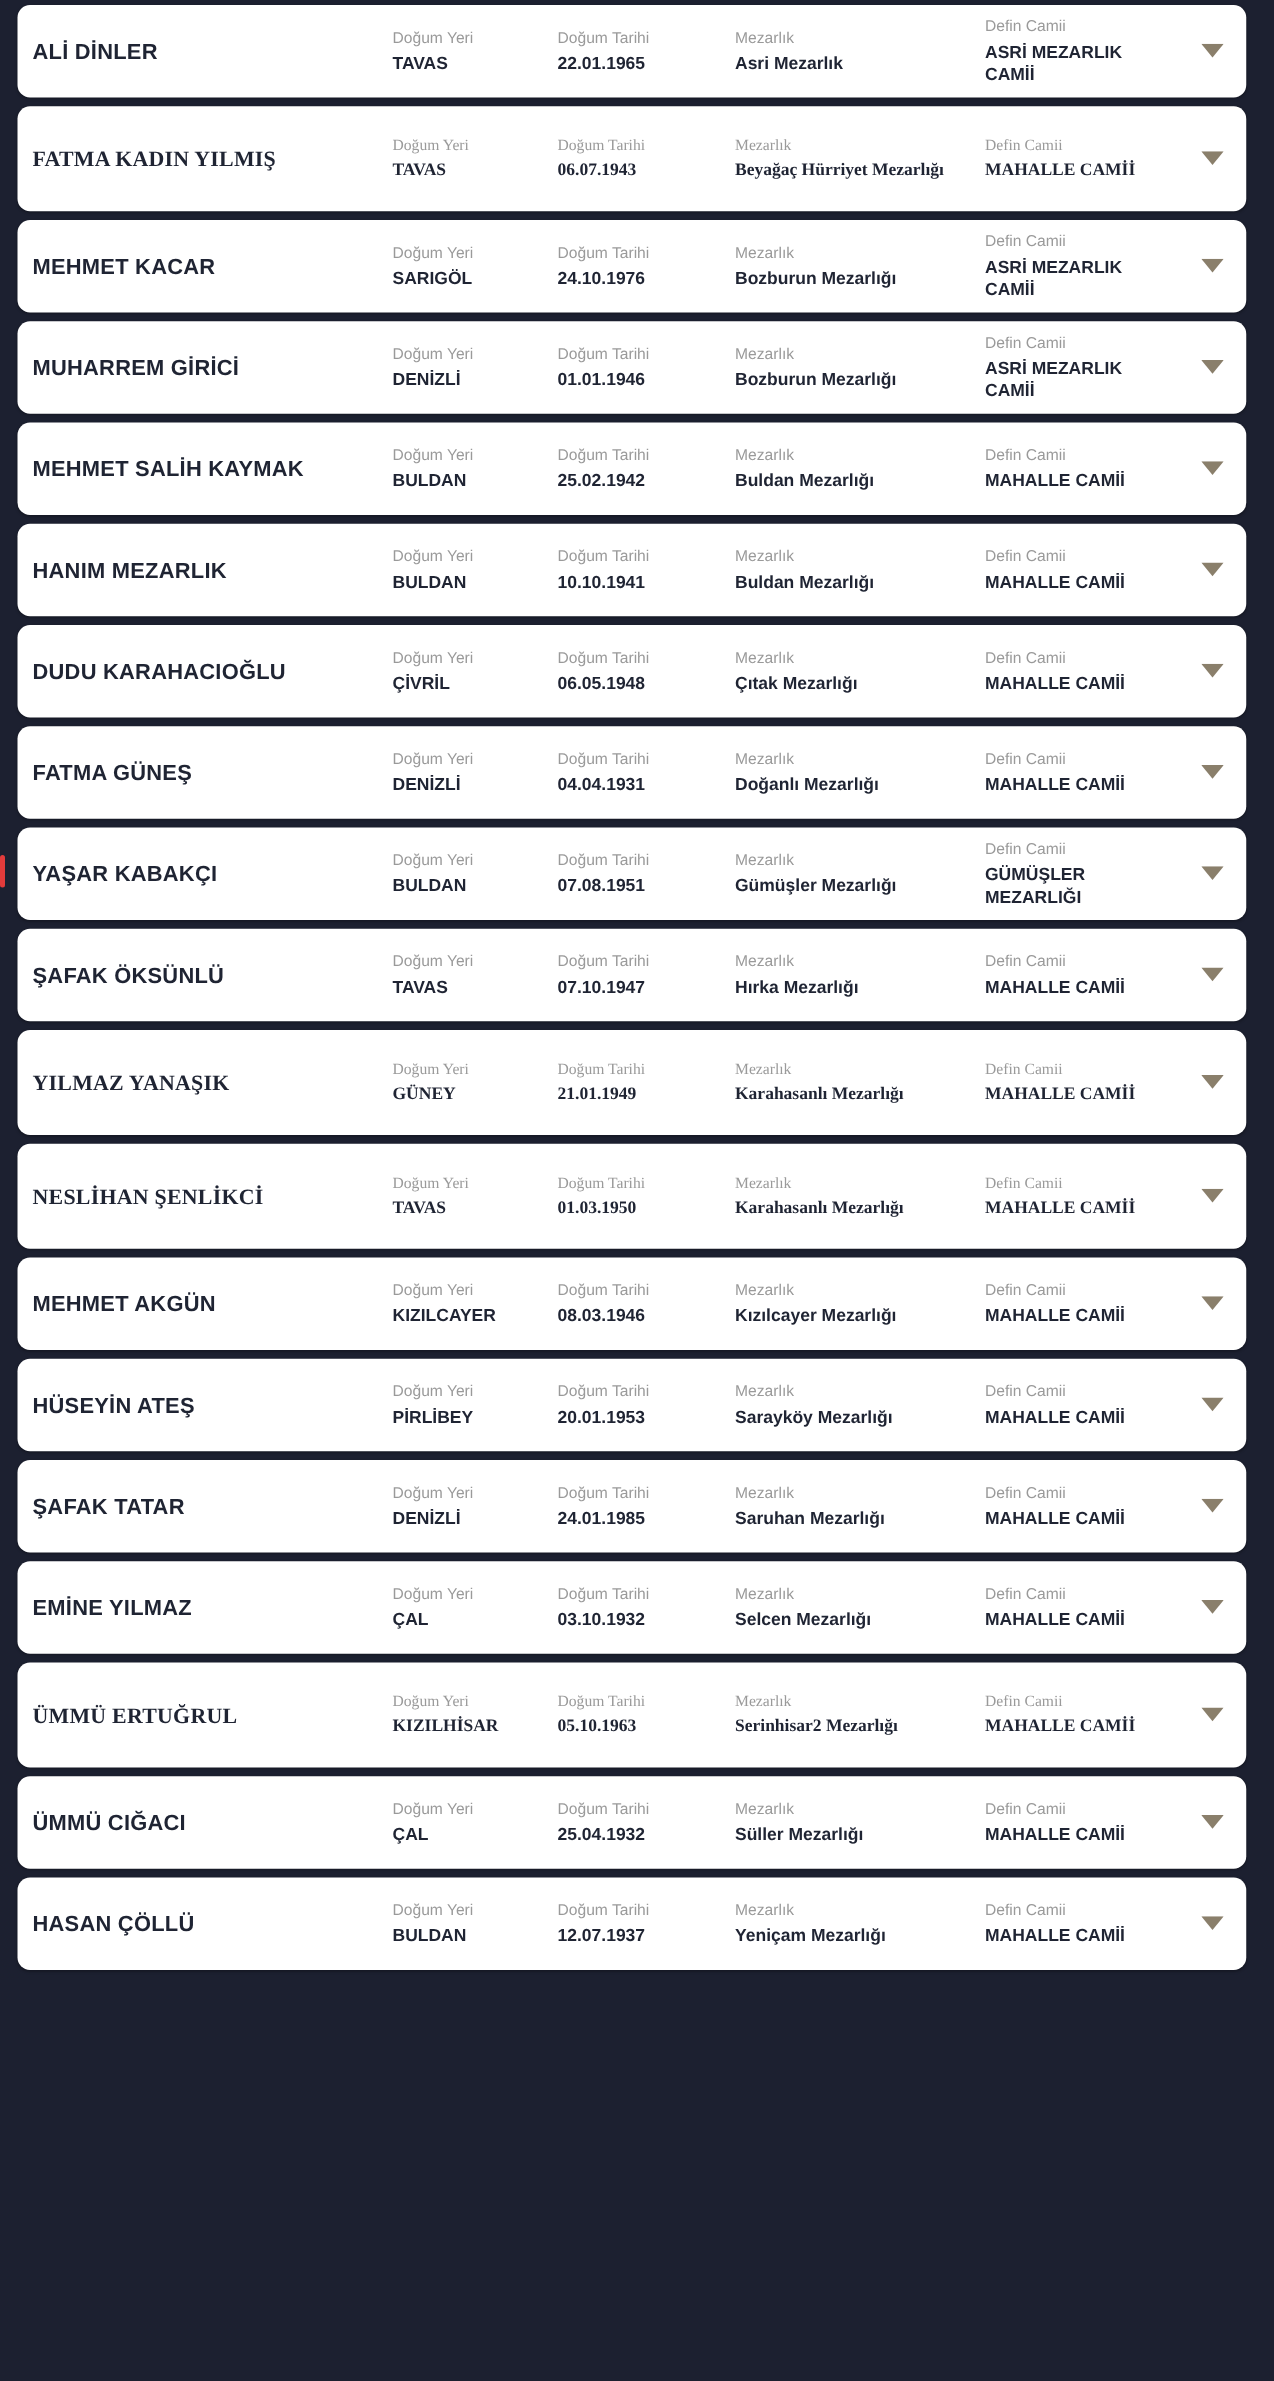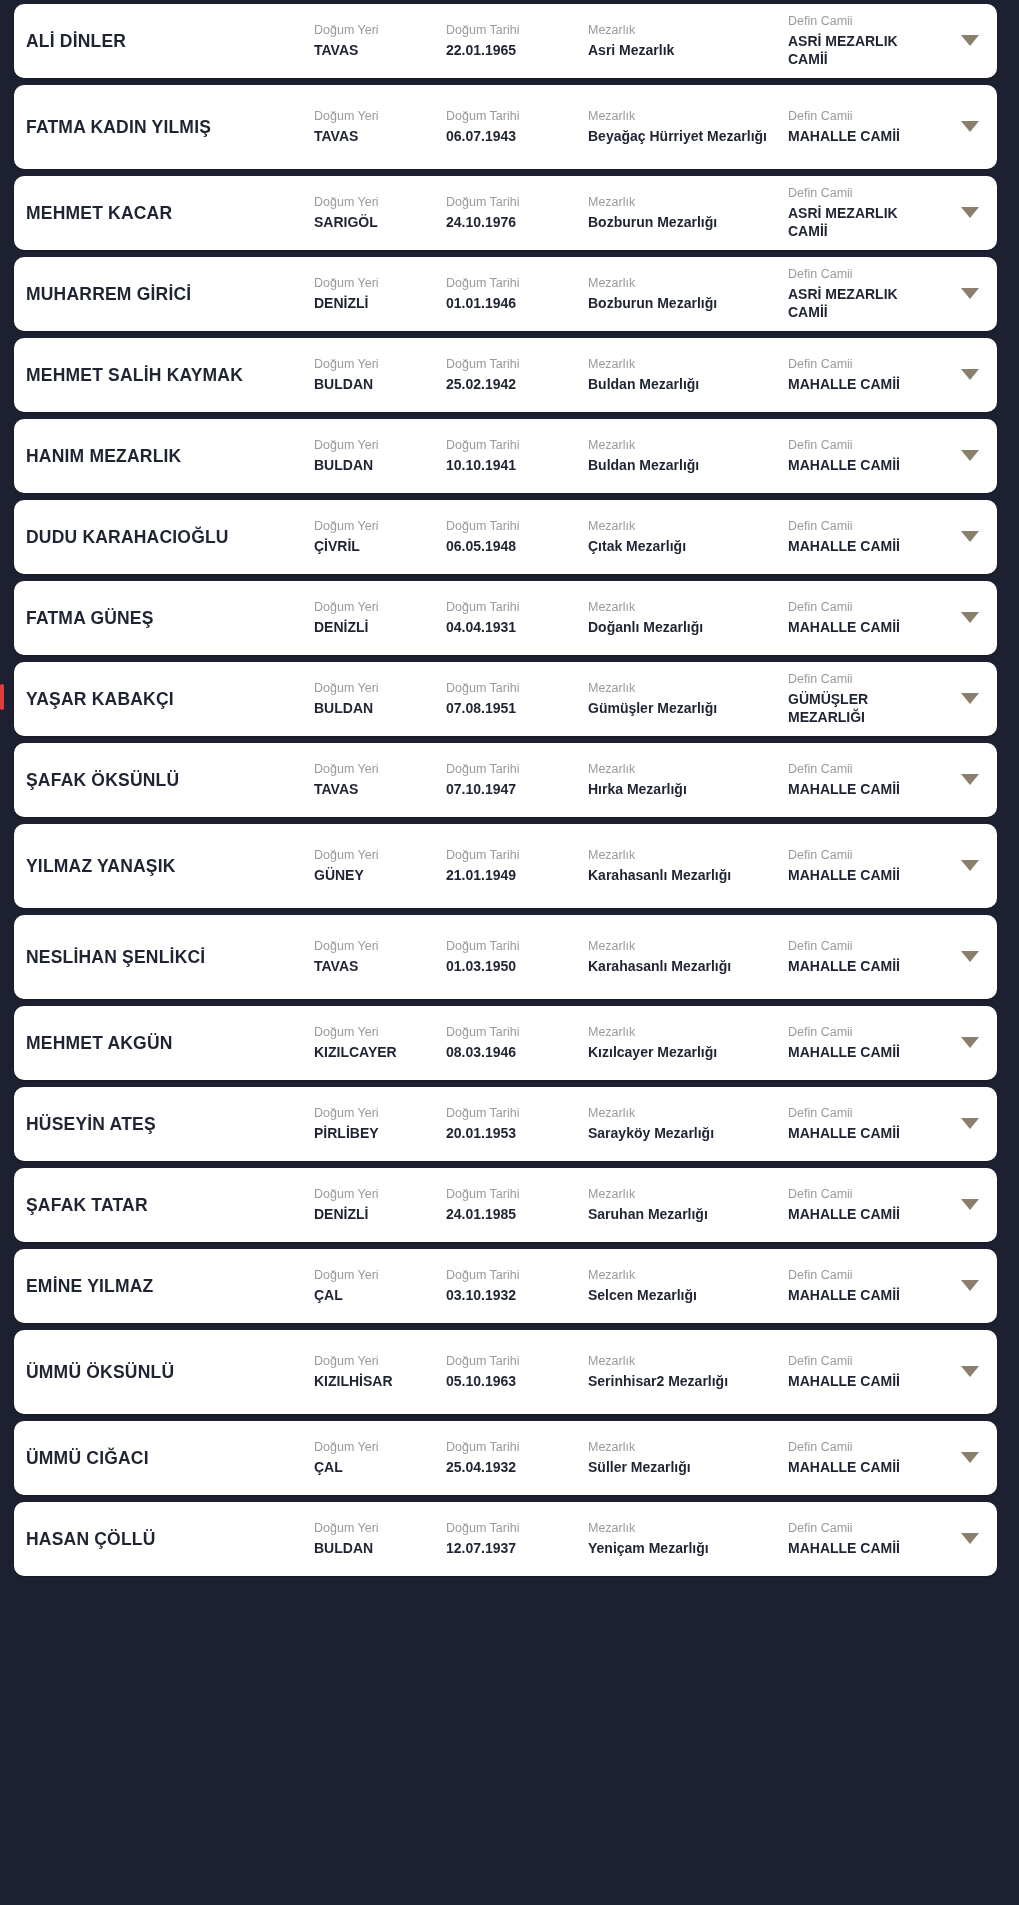--- a/index.html
+++ b/index.html
@@ -21,21 +21,21 @@
     position: relative;
     background: #ffffff;
     border-radius: 10px;
     margin: 0 22px 7px 14px;
     min-height: 74px;
     display: flex;
     align-items: center;
     padding: 10px 0 10px 0;
     box-shadow: 0 1px 2px rgba(0,0,0,0.25);
   }
-  .row.tall { min-height: 84px; }
+  .row.tall { min-height: 84px; font-family: Liberation Serif, serif; }
   .name {
     flex: 0 0 300px;
     padding-left: 12px;
     font-size: 17.5px;
     font-weight: bold;
     color: #1f2433;
     letter-spacing: 0.2px;
     line-height: 1.2;
   }
   .field {
@@ -573,21 +573,21 @@
     <div class="caret">
       <span>
         <svg width="18" height="12" viewBox="0 0 18 12" aria-hidden="true">
           <polygon points="0,0 18,0 9,11" fill="#8a7f6b"></polygon>
         </svg>
       </span>
     </div>
     </div>
     <div class="row tall">
 
-    <div class="name">ÜMMÜ ÖKSÜNLÜ</div>
+    <div class="name">ÜMMÜ ERTUĞRUL</div>
 
     <div class="field f-birthplace">
       <span class="lbl">Doğum Yeri</span>
       <span class="val">KIZILHİSAR</span>
     </div>
 
     <div class="field f-birthdate">
       <span class="lbl">Doğum Tarihi</span>
       <span class="val">05.10.1963</span>
     </div>

